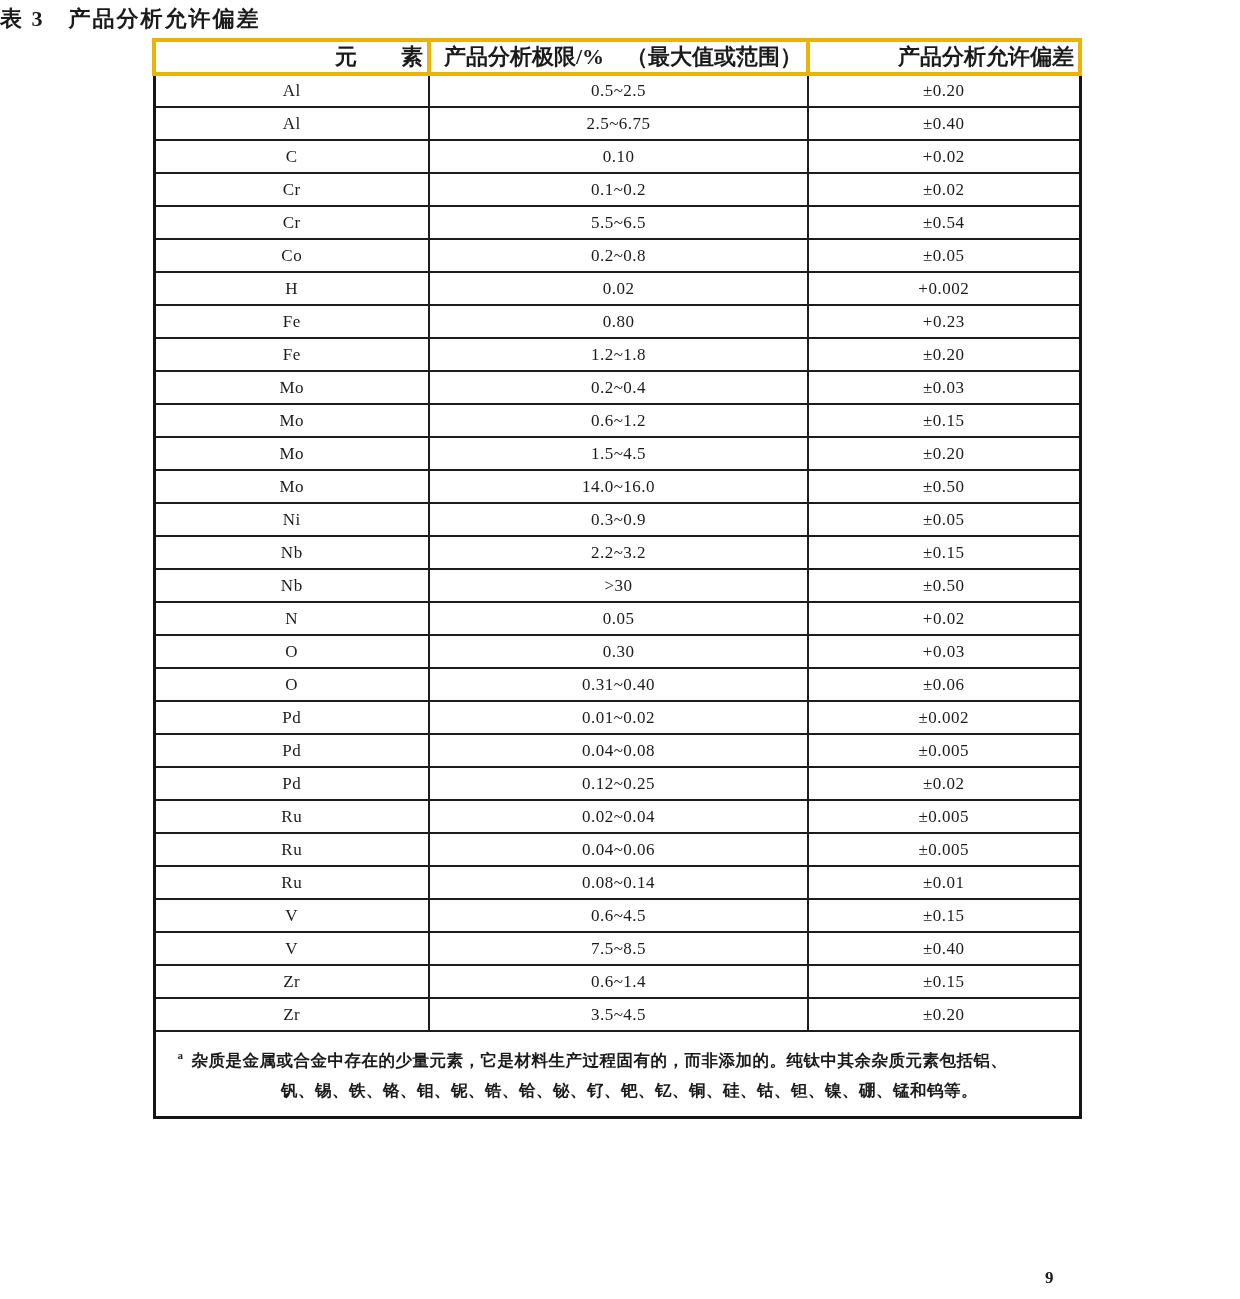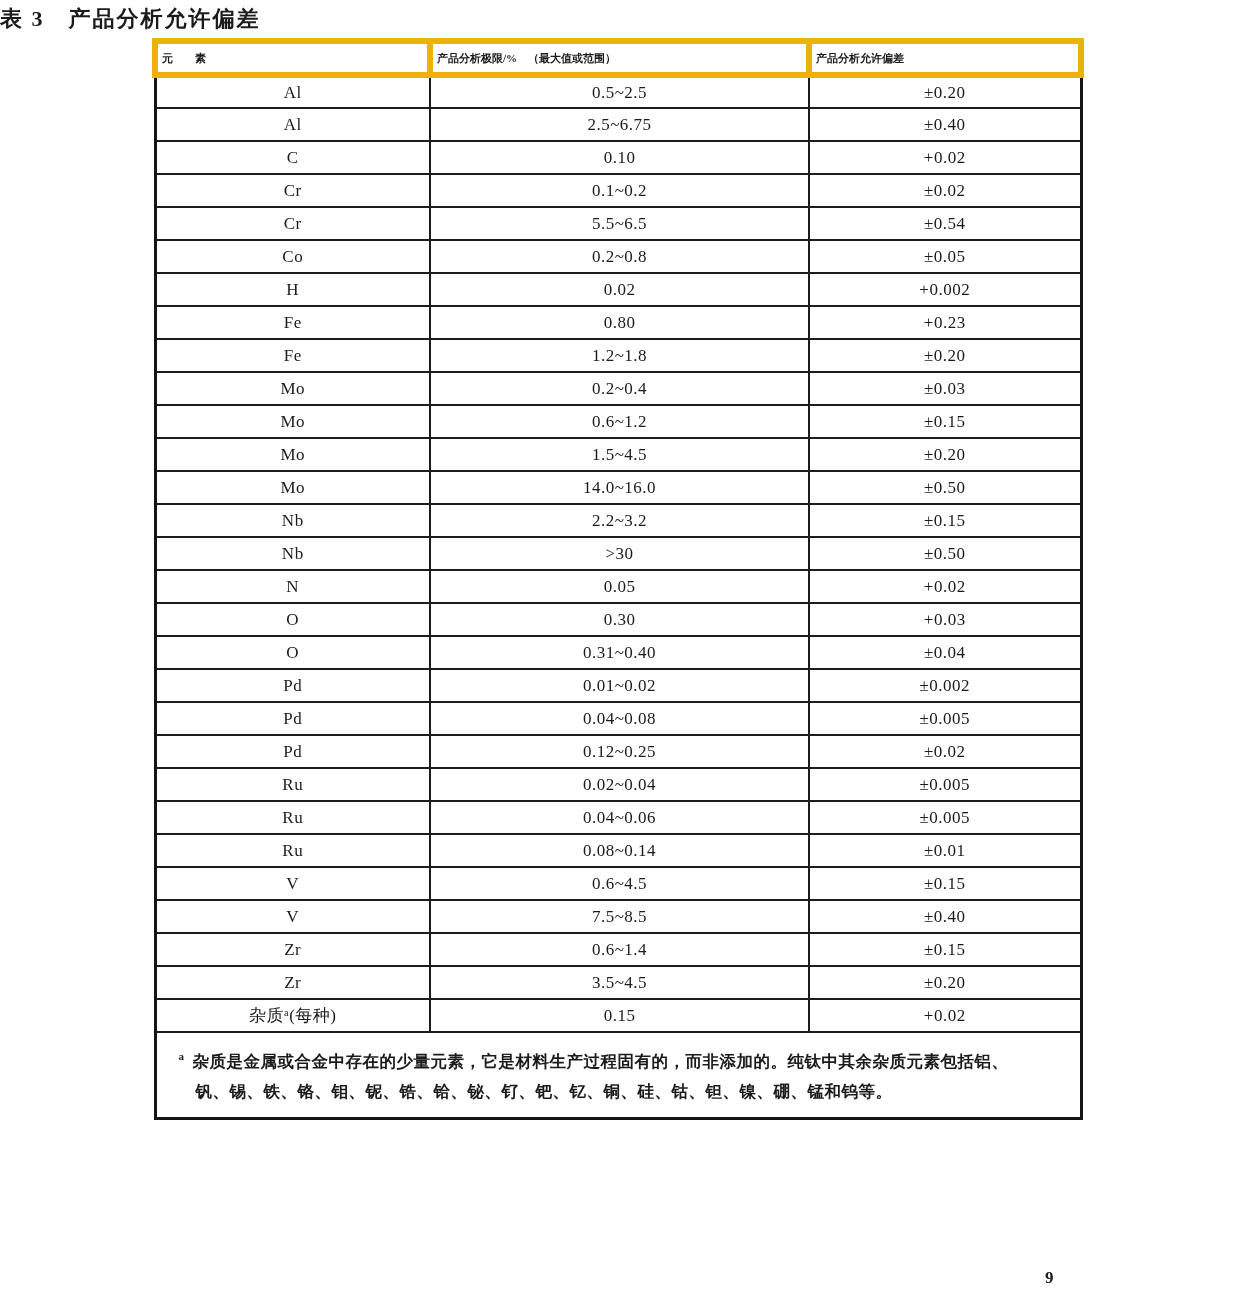--- a/index.html
+++ b/index.html
@@ -26,25 +26,25 @@
     left: 152px; top: 38px;
     width: 926px;
     border-collapse: collapse;
     table-layout: fixed;
     border: 3px solid #151515;
   }
   col.c1 { width: 275px; }
   col.c2 { width: 379px; }
   col.c3 { width: 272px; }
   .doc-table th {
-    border: 6px solid #eab308;
+    border: 4px solid #eab308;
     height: 34px;
-    font-size: 11px;
-    font-weight: bold;
-    text-align: left;
+    font-size: 22px;
+    font-weight: bold;
+    text-align: right;
     vertical-align: middle;
     padding: 0 4px;
   }
   .doc-table td {
     border: 2px solid #1c1c1c;
     height: 33px;
     font-size: 17px;
     text-align: center;
     vertical-align: middle;
     padding: 0 4px;
@@ -58,21 +58,21 @@
     font-weight: bold;
     line-height: 30px;
     letter-spacing: 0.5px;
   }
   .fn-marker {
     font-size: 11px;
     vertical-align: super;
     margin-right: 8px;
     font-weight: bold;
   }
-  .fn-line2 { padding-left: 17px; }
+  .fn-line2 { padding-left: 17px; text-align: center; }
   .page-number {
     position: absolute;
     left: 1045px; top: 1268px;
     font-size: 17px;
     font-weight: bold;
   }
 </style>
 </head>
 <body>
 
@@ -151,20 +151,25 @@
         <td>Mo</td>
         <td>1.5~4.5</td>
         <td>±0.20</td>
       </tr>
       <tr>
         <td>Mo</td>
         <td>14.0~16.0</td>
         <td>±0.50</td>
       </tr>
       <tr>
+        <td>Ni</td>
+        <td>0.3~0.9</td>
+        <td>±0.05</td>
+      </tr>
+      <tr>
         <td>Nb</td>
         <td>2.2~3.2</td>
         <td>±0.15</td>
       </tr>
       <tr>
         <td>Nb</td>
         <td>&gt;30</td>
         <td>±0.50</td>
       </tr>
       <tr>
@@ -173,21 +178,21 @@
         <td>+0.02</td>
       </tr>
       <tr>
         <td>O</td>
         <td>0.30</td>
         <td>+0.03</td>
       </tr>
       <tr>
         <td>O</td>
         <td>0.31~0.40</td>
-        <td>±0.04</td>
+        <td>±0.06</td>
       </tr>
       <tr>
         <td>Pd</td>
         <td>0.01~0.02</td>
         <td>±0.002</td>
       </tr>
       <tr>
         <td>Pd</td>
         <td>0.04~0.08</td>
         <td>±0.005</td>
@@ -224,25 +229,20 @@
       </tr>
       <tr>
         <td>Zr</td>
         <td>0.6~1.4</td>
         <td>±0.15</td>
       </tr>
       <tr>
         <td>Zr</td>
         <td>3.5~4.5</td>
         <td>±0.20</td>
-      </tr>
-      <tr>
-        <td>杂质ᵃ(每种)</td>
-        <td>0.15</td>
-        <td>+0.02</td>
       </tr>
     </tbody>
   <tbody>
     <tr>
       <td class="footnote-cell" colspan="3">
         <div class="fn-line1">
           <span class="fn-marker">a</span><span>杂质是金属或合金中存在的少量元素，它是材料生产过程固有的，而非添加的。纯钛中其余杂质元素包括铝、</span>
         </div>
         <div class="fn-line2">钒、锡、铁、铬、钼、铌、锆、铪、铋、钌、钯、钇、铜、硅、钴、钽、镍、硼、锰和钨等。</div>
       </td>

